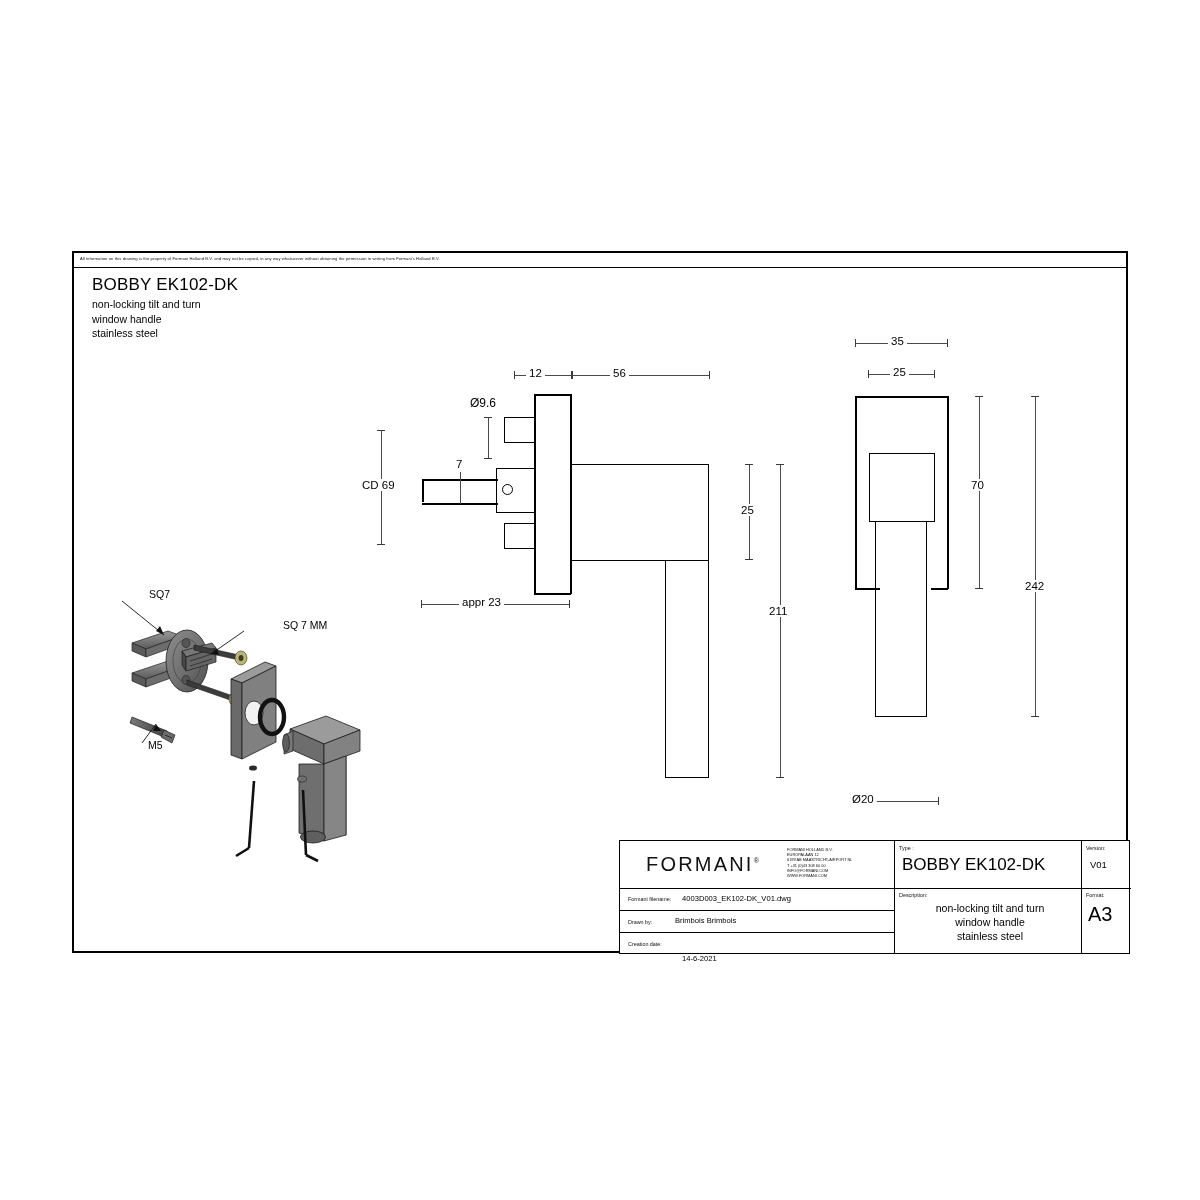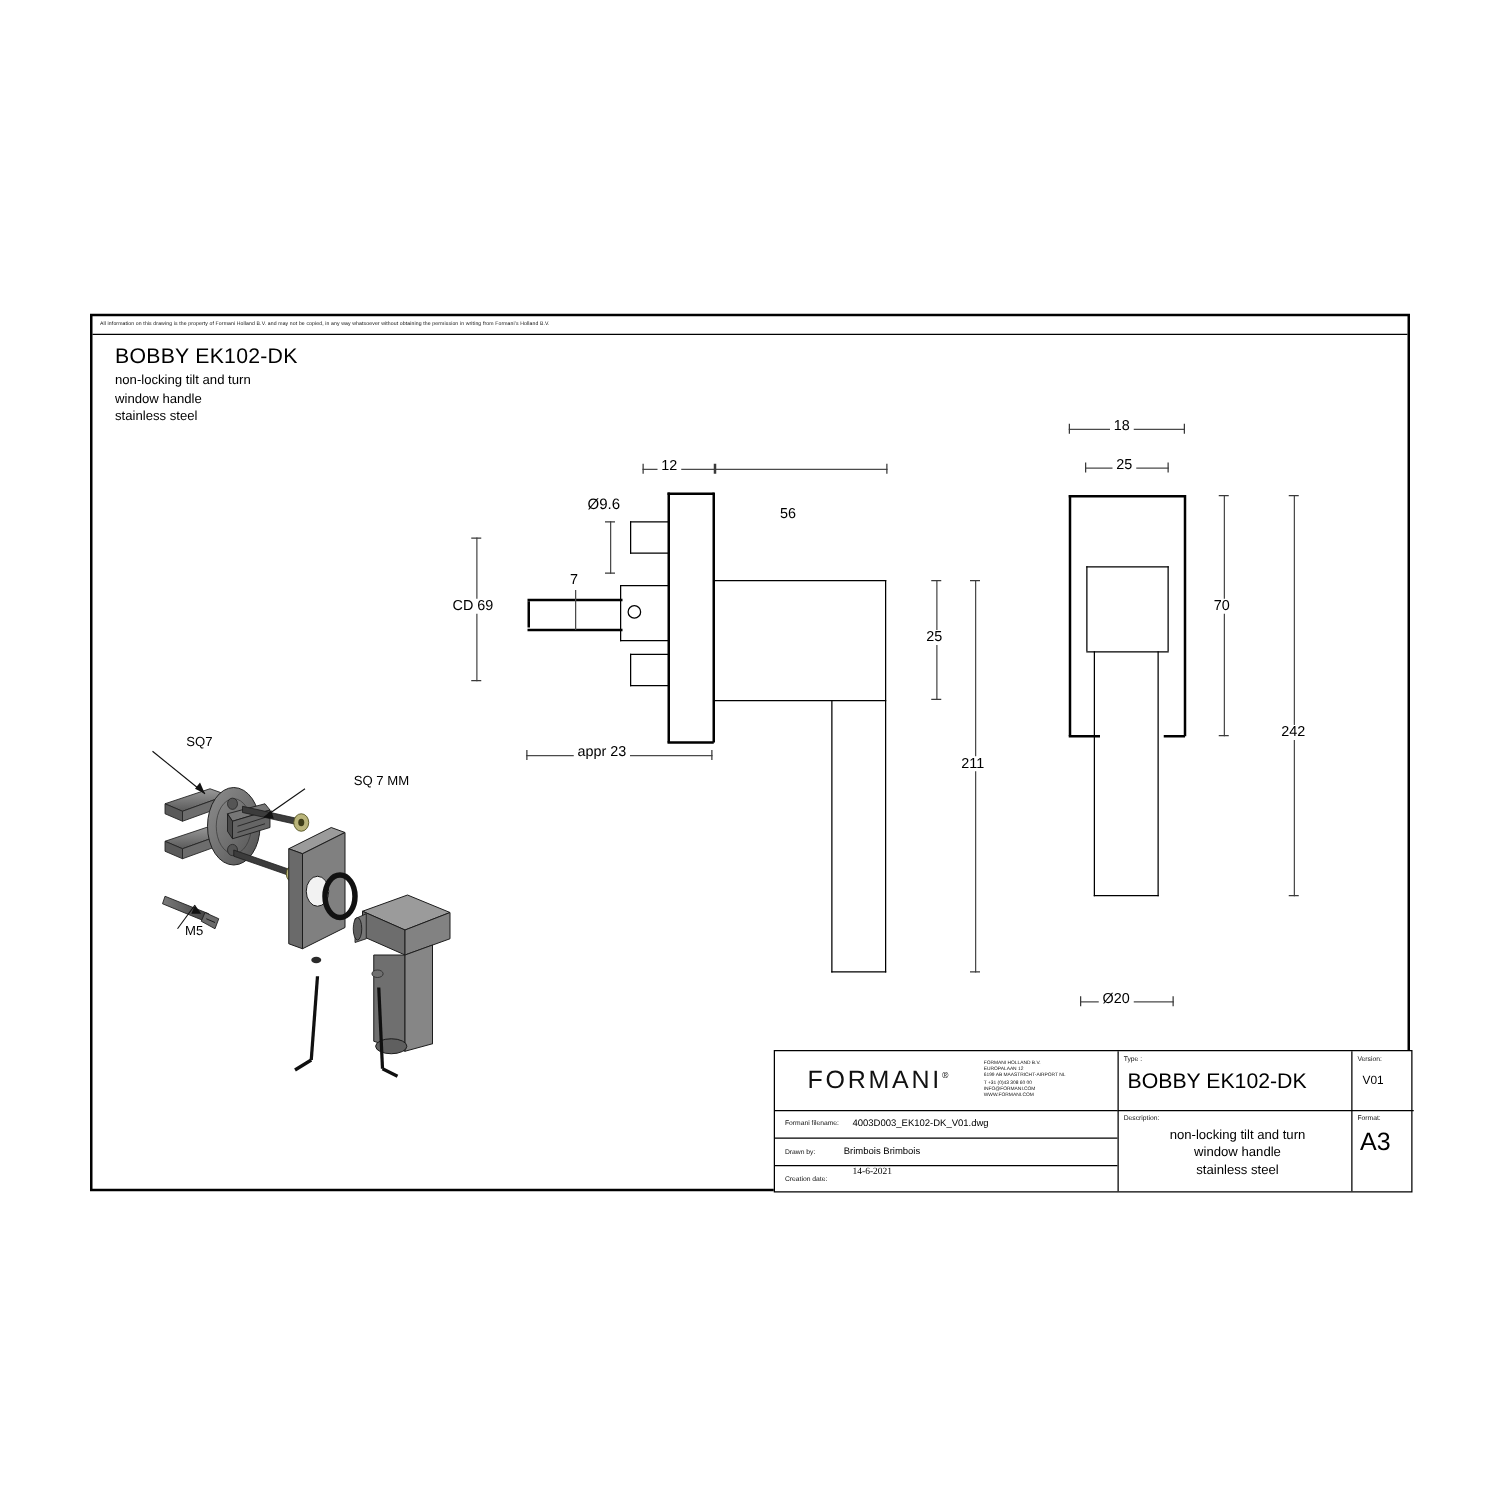--- a/index.html
+++ b/index.html
@@ -114,21 +114,21 @@
       <div class="dim dimh" style="left:440px;top:122px;width:58px;"></div>
       <div class="tick tickv" style="left:440px;top:118px;height:8px;"></div>
       <div class="tick tickv" style="left:497px;top:118px;height:8px;"></div>
       <div class="dtxt" style="left:452px;top:114px;">12</div>
     </div>
 
     <div>
       <div class="dim dimh" style="left:498px;top:122px;width:138px;"></div>
       <div class="tick tickv" style="left:498px;top:118px;height:8px;"></div>
       <div class="tick tickv" style="left:635px;top:118px;height:8px;"></div>
-      <div class="dtxt" style="left:547px;top:114px;margin-top:38px;">56</div>
+      <div class="dtxt" style="left:536px;top:114px;">56</div>
     </div>
 
     <div>
       <div class="dim dimv" style="left:414px;top:164px;height:42px;"></div>
       <div class="tick tickh" style="left:410px;top:164px;width:8px;"></div>
       <div class="tick tickh" style="left:410px;top:205px;width:8px;"></div>
       <div class="dtxt" style="left:393px;top:143px;font-size:12px;">Ø9.6</div>
     </div>
 
     <div>
@@ -179,21 +179,21 @@
 
       <div class="ln vl" style="left:801px;top:268px;height:196px;"></div>
       <div class="ln vl" style="left:852px;top:268px;height:196px;"></div>
       <div class="ln hl" style="left:801px;top:463px;width:52px;"></div>
     </div>
 
     <div>
       <div class="dim dimh" style="left:781px;top:90px;width:93px;"></div>
       <div class="tick tickv" style="left:781px;top:86px;height:8px;"></div>
       <div class="tick tickv" style="left:873px;top:86px;height:8px;"></div>
-      <div class="dtxt" style="left:814px;top:82px;">18</div>
+      <div class="dtxt" style="left:814px;top:82px;">35</div>
     </div>
 
     <div>
       <div class="dim dimh" style="left:794px;top:121px;width:67px;"></div>
       <div class="tick tickv" style="left:794px;top:117px;height:8px;"></div>
       <div class="tick tickv" style="left:860px;top:117px;height:8px;"></div>
       <div class="dtxt" style="left:816px;top:113px;">25</div>
     </div>
 
     <div>
@@ -207,21 +207,21 @@
       <div class="dim dimv" style="left:961px;top:143px;height:321px;"></div>
       <div class="tick tickh" style="left:957px;top:143px;width:8px;"></div>
       <div class="tick tickh" style="left:957px;top:463px;width:8px;"></div>
       <div class="dtxt" style="left:948px;top:327px;">242</div>
     </div>
 
     <div>
       <div class="dim dimh" style="left:790px;top:548px;width:75px;"></div>
       <div class="tick tickv" style="left:790px;top:544px;height:8px;"></div>
       <div class="tick tickv" style="left:864px;top:544px;height:8px;"></div>
-      <div class="dtxt" style="left:805px;top:540px;">Ø20</div>
+      <div class="dtxt" style="left:775px;top:540px;">Ø20</div>
     </div>
 
     <div class="iso">
       <svg width="310" height="280" viewBox="0 0 310 280" xmlns="http://www.w3.org/2000/svg">
         <defs>
           <linearGradient id="gmet" x1="0" y1="0" x2="1" y2="1">
             <stop offset="0%" stop-color="#8d8d8d"></stop>
               <stop offset="55%" stop-color="#6f6f6f"></stop>
             <stop offset="100%" stop-color="#4e4e4e"></stop>
           </linearGradient>
@@ -349,21 +349,21 @@
         </div>
       </div>
 
       <div class="rowlabel" style="left:8px;top:55px;">Formani filename:</div>
       <div class="rowval" style="left:62px;top:53px;">4003D003_EK102-DK_V01.dwg</div>
 
       <div class="rowlabel" style="left:8px;top:78px;">Drawn by:</div>
       <div class="rowval" style="left:55px;top:75px;">Brimbois Brimbois</div>
 
       <div class="rowlabel" style="left:8px;top:100px;">Creation date:</div>
-      <div class="rowval" style="left:62px;top:91px;font-family:Liberation Serif, serif;">14-6-2021</div>
+      <div class="rowval" style="left:62px;top:113px;">14-6-2021</div>
 
       <div class="tb-type-lbl">Type :</div>
       <div class="tb-type-val">BOBBY EK102-DK</div>
 
       <div class="tb-ver-lbl">Version:</div>
       <div class="tb-ver-val">V01</div>
 
       <div class="tb-desc-lbl">Description:</div>
       <div class="tb-desc-val">
         <div>non-locking tilt and turn</div>

